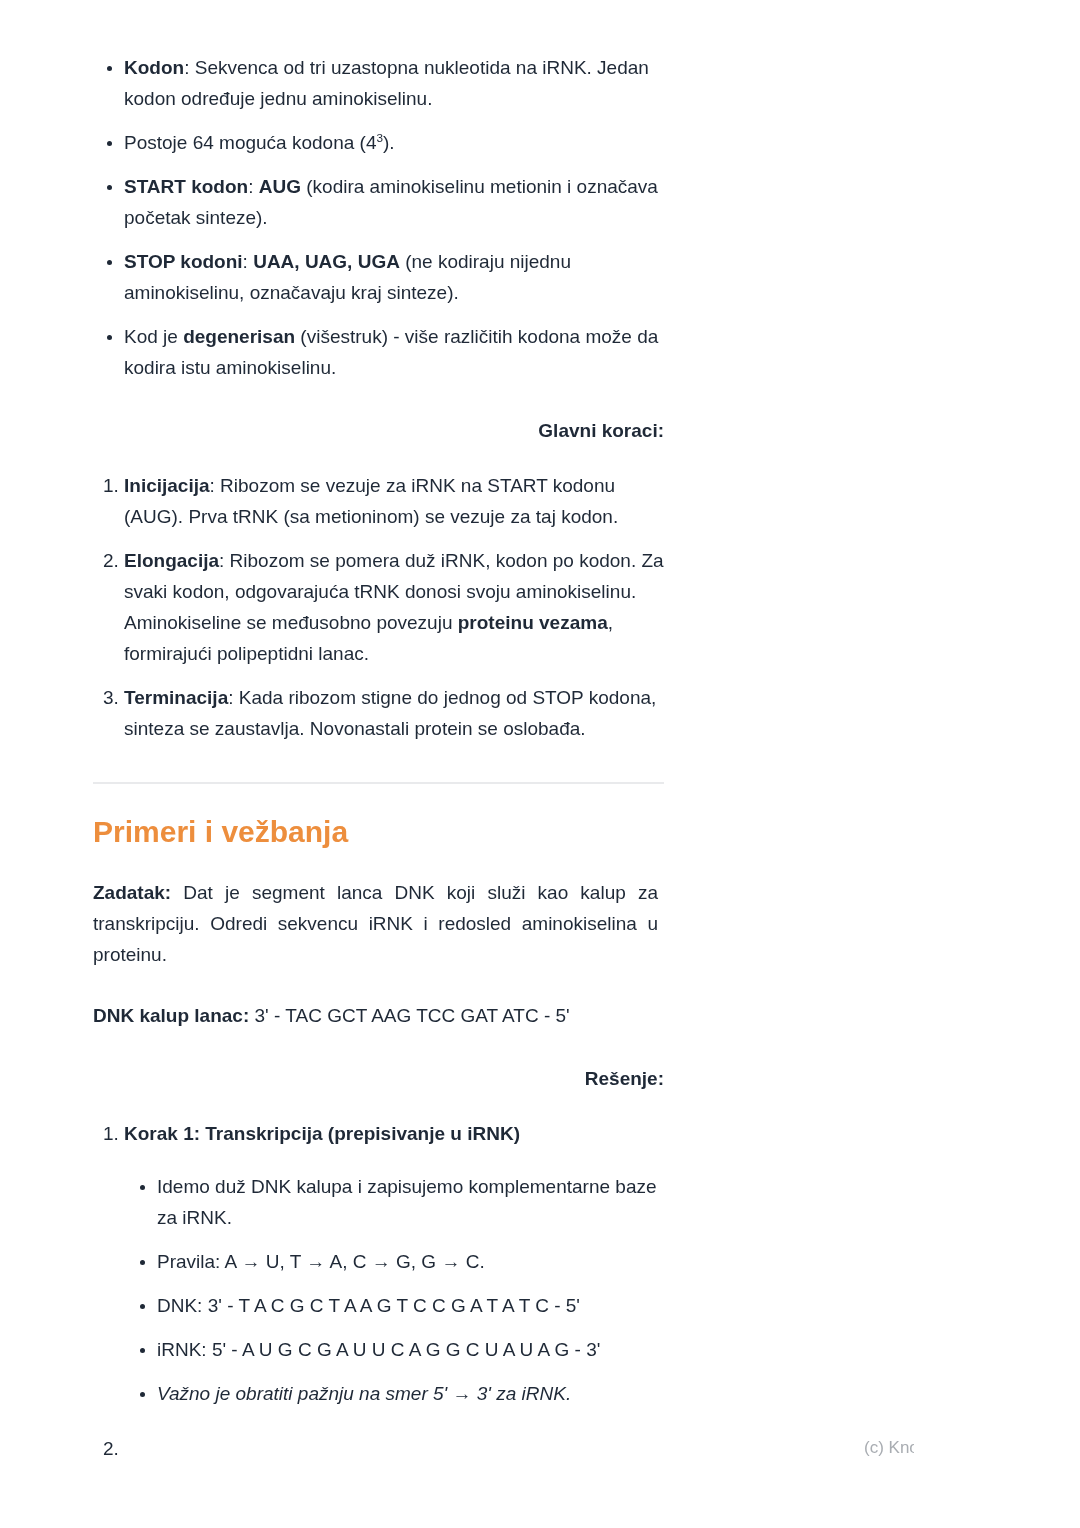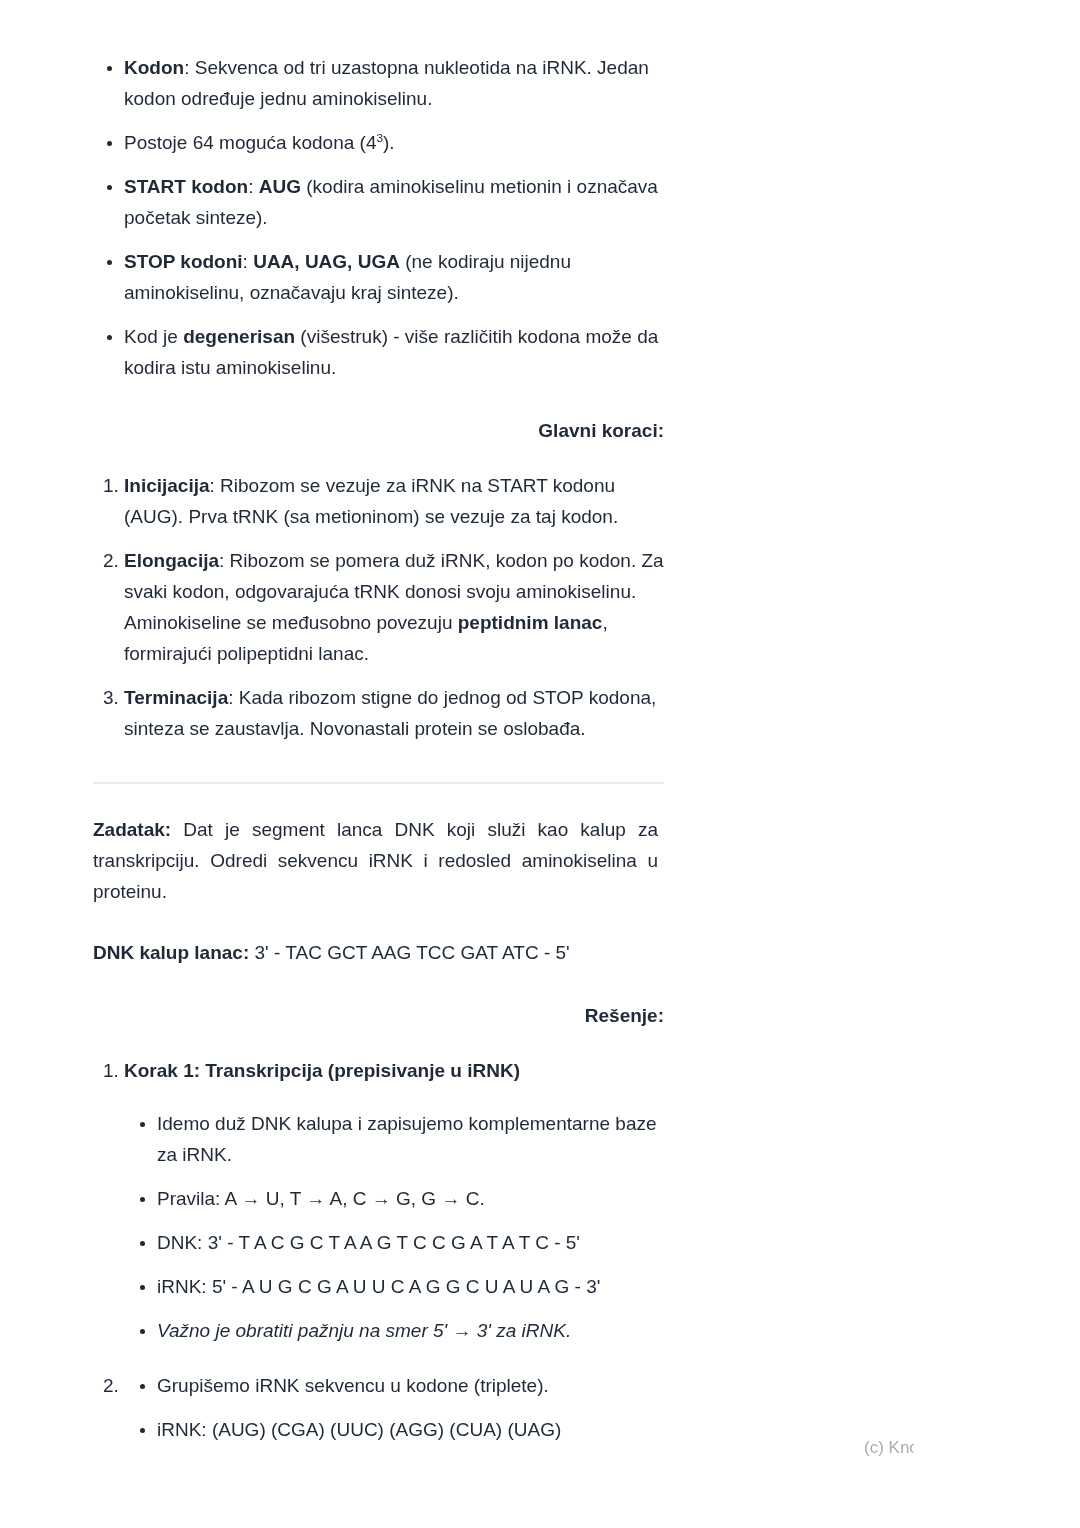--- a/index.html
+++ b/index.html
@@ -111,49 +111,46 @@
       <li><span><span>Postoje 64 moguća kodona (4</span><sup>3</sup><span>).</span></span></li>
       <li><span><span class="b">START kodon</span><span>: </span><span class="b">AUG</span><span> (kodira aminokiselinu metionin i označava početak sinteze).</span></span></li>
       <li><span><span class="b">STOP kodoni</span><span>: </span><span class="b">UAA, UAG, UGA</span><span> (ne kodiraju nijednu aminokiselinu, označavaju kraj sinteze).</span></span></li>
       <li><span><span>Kod je </span><span class="b">degenerisan</span><span> (višestruk) - više različitih kodona može da kodira istu aminokiselinu.</span></span></li>
     </ul>
 
     <p class="bold-head">Glavni koraci:</p>
 
     <ol class="numbered">
       <li><span><span class="b">Inicijacija</span><span>: Ribozom se vezuje za iRNK na START kodonu (AUG). Prva tRNK (sa metioninom) se vezuje za taj kodon.</span></span></li>
-      <li><span><span class="b">Elongacija</span><span>: Ribozom se pomera duž iRNK, kodon po kodon. Za svaki kodon, odgovarajuća tRNK donosi svoju aminokiselinu. Aminokiseline se međusobno povezuju </span><span class="b">peptidnim lanac</span><span>, formirajući polipeptidni lanac.</span></span></li>
+      <li><span><span class="b">Elongacija</span><span>: Ribozom se pomera duž iRNK, kodon po kodon. Za svaki kodon, odgovarajuća tRNK donosi svoju aminokiselinu. Aminokiseline se međusobno povezuju </span><span class="b">proteinu vezama</span><span>, formirajući polipeptidni lanac.</span></span></li>
       <li><span><span class="b">Terminacija</span><span>: Kada ribozom stigne do jednog od STOP kodona, sinteza se zaustavlja. Novonastali protein se oslobađa.</span></span></li>
     </ol>
 
     <hr class="divider">
 
+    <h2 class="section-title">Primeri i vežbanja</h2>
 
     <p class="para justified"><span><span class="b">Zadatak:</span><span> Dat je segment lanca DNK koji služi kao kalup za transkripciju. Odredi sekvencu iRNK i redosled aminokiselina u proteinu.</span></span></p>
 
     <p class="para"><span><span class="b">DNK kalup lanac:</span><span> 3' - TAC GCT AAG TCC GAT ATC - 5'</span></span></p>
 
     <p class="bold-head">Rešenje:</p>
 
     <ol class="numbered">
       <li class="step">
         <p class="step-title"><span><span class="b">Korak 1: Transkripcija (prepisivanje u iRNK)</span></span></p>
         <ul class="sub-bullets">
           <li><span><span>Idemo duž DNK kalupa i zapisujemo komplementarne baze za iRNK.</span></span></li>
           <li><span><span>Pravila: A → U, T → A, C → G, G → C.</span></span></li>
           <li><span><span>DNK: 3' - T A C G C T A A G T C C G A T A T C - 5'</span></span></li>
           <li><span><span>iRNK: 5' - A U G C G A U U C A G G C U A U A G - 3'</span></span></li>
           <li><span><span class="i">Važno je obratiti pažnju na smer 5' → 3' za iRNK.</span></span></li>
         </ul>
       </li>
       <li class="step">
-        <ul class="sub-bullets">
-          <li><span><span>Grupišemo iRNK sekvencu u kodone (triplete).</span></span></li>
-          <li><span><span>iRNK: (AUG) (CGA) (UUC) (AGG) (CUA) (UAG)</span></span></li>
-        </ul>
       </li>
     </ol>
 
   </div>
 
   <div class="watermark">(c) Knowunity 2025</div>
 
 </div>
 
 </body></html>

